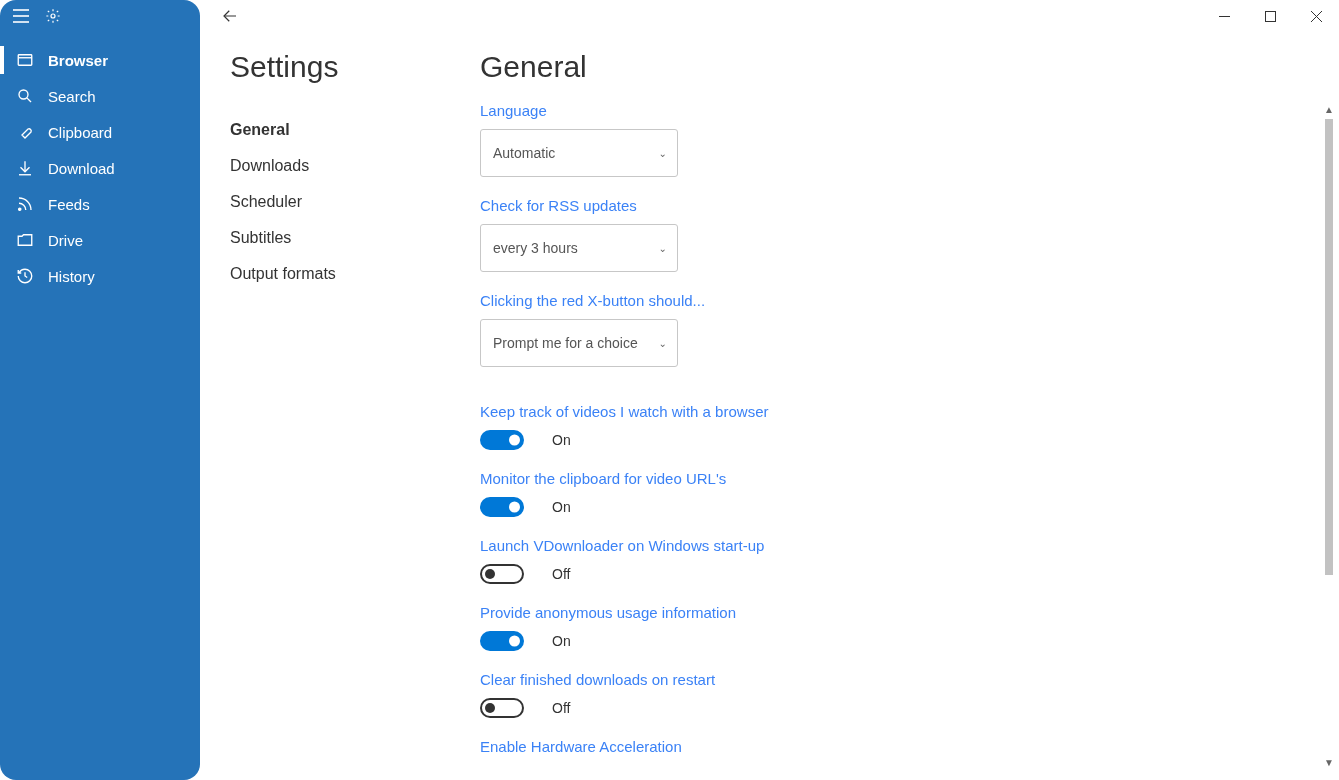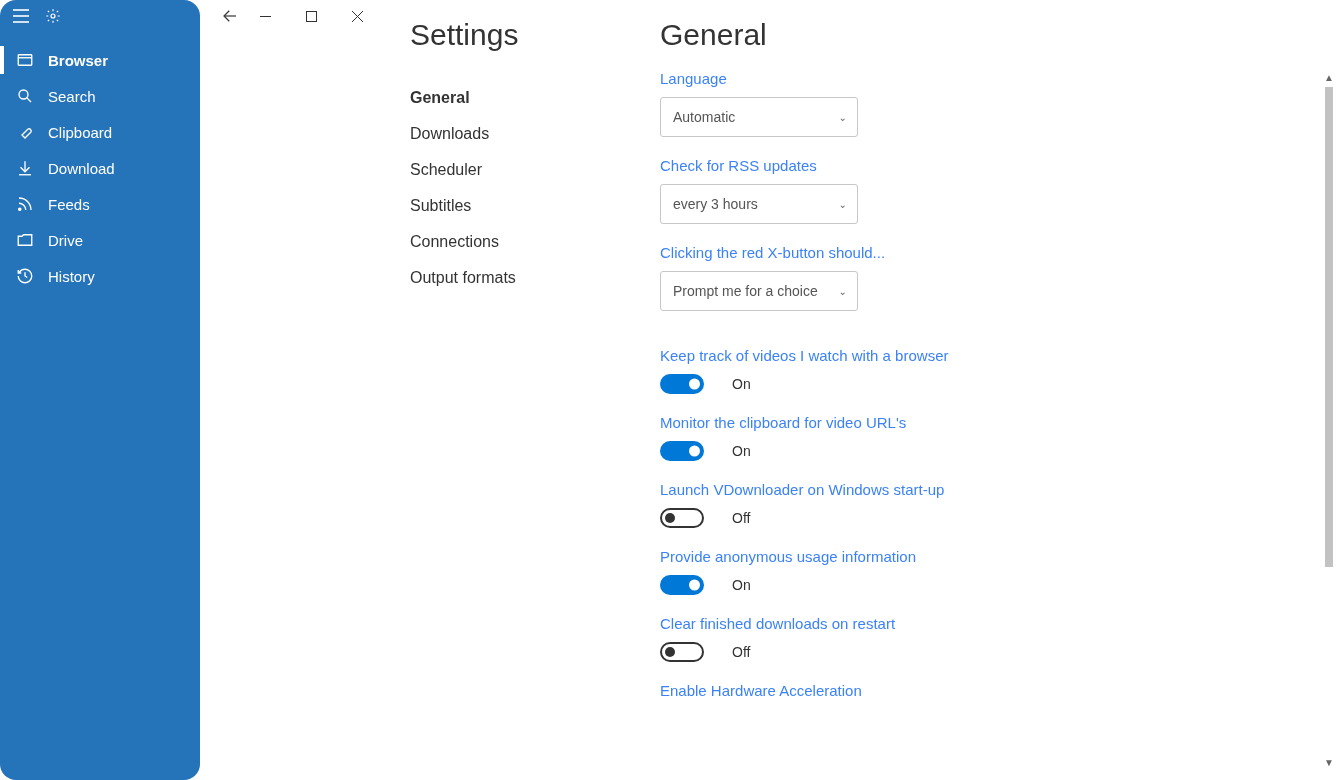--- a/index.html
+++ b/index.html
@@ -63,23 +63,24 @@
     display: inline-flex;
     align-items: center; justify-content: center;
     flex-shrink: 0;
   }
   .nav-item .nav-label { color: #fff; }
 
   
   .main {
     flex: 1;
     display: flex;
-    flex-direction: row;
+    flex-direction: column;
     position: relative;
     overflow: hidden;
+    border-radius: 15px;
   }
   .titlebar {
     height: 32px;
     display: flex;
     align-items: center;
     justify-content: space-between;
     padding-left: 18px;
   }
   .back-btn {
     width: 24px; height: 24px;
@@ -148,21 +149,21 @@
   }
 
   .field-group { margin-bottom: 20px; }
   .field-label {
     font-size: 15px;
     color: #3b82f6;
     margin-bottom: 10px;
   }
   .select {
     width: 198px;
-    height: 40px;
+    height: 48px;
     border: 1px solid #c7c7c7;
     border-radius: 3px;
     background: #fff;
     display: flex;
     align-items: center;
     justify-content: space-between;
     padding: 0 10px 0 12px;
     font-size: 14px;
     color: #555;
     cursor: pointer;
@@ -351,21 +352,20 @@
     </div>
 
     <div class="content">
 
       <div class="settings-nav">
         <h1 class="settings-title">Settings</h1>
         <a class="settings-link active">General</a>
         <a class="settings-link">Downloads</a>
         <a class="settings-link">Scheduler</a>
         <a class="settings-link">Subtitles</a>
-        <a class="settings-link">Connections</a>
         <a class="settings-link">Output formats</a>
       </div>
 
       <div class="page-wrap">
         <div class="page">
           <h1 class="page-title">General</h1>
 
           <div class="page-scroll">
 
             <div class="field-group">

